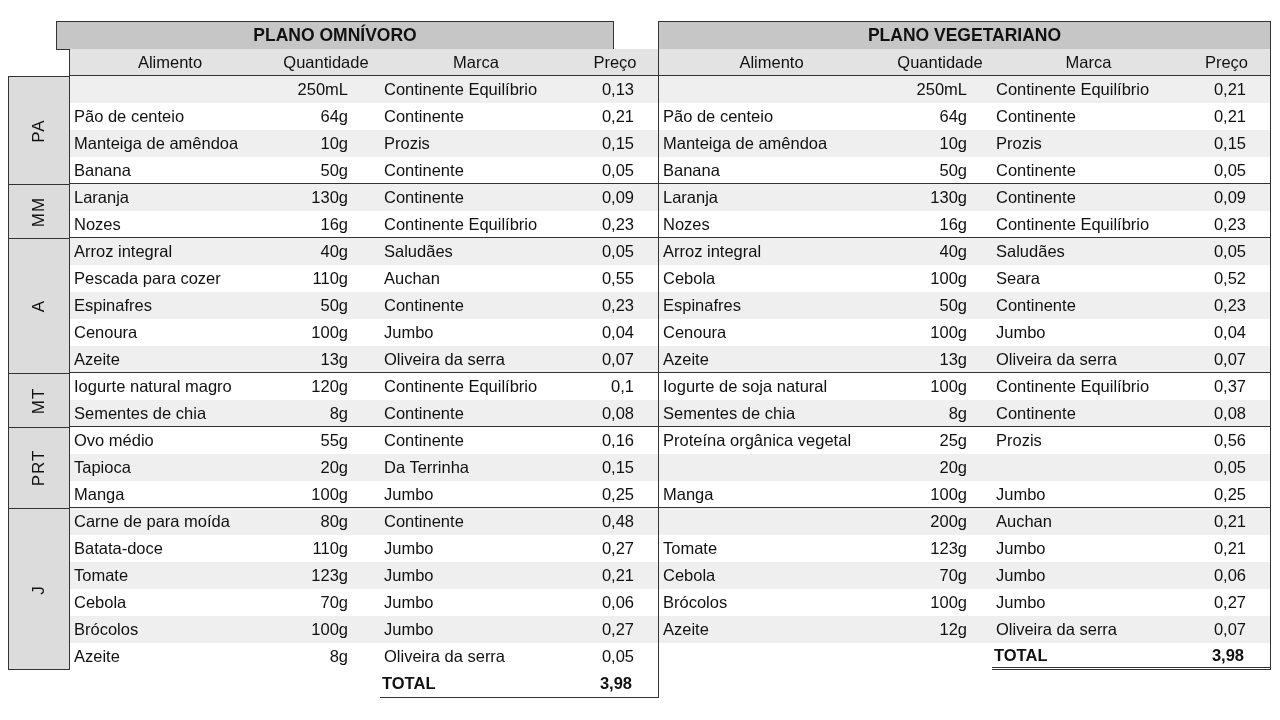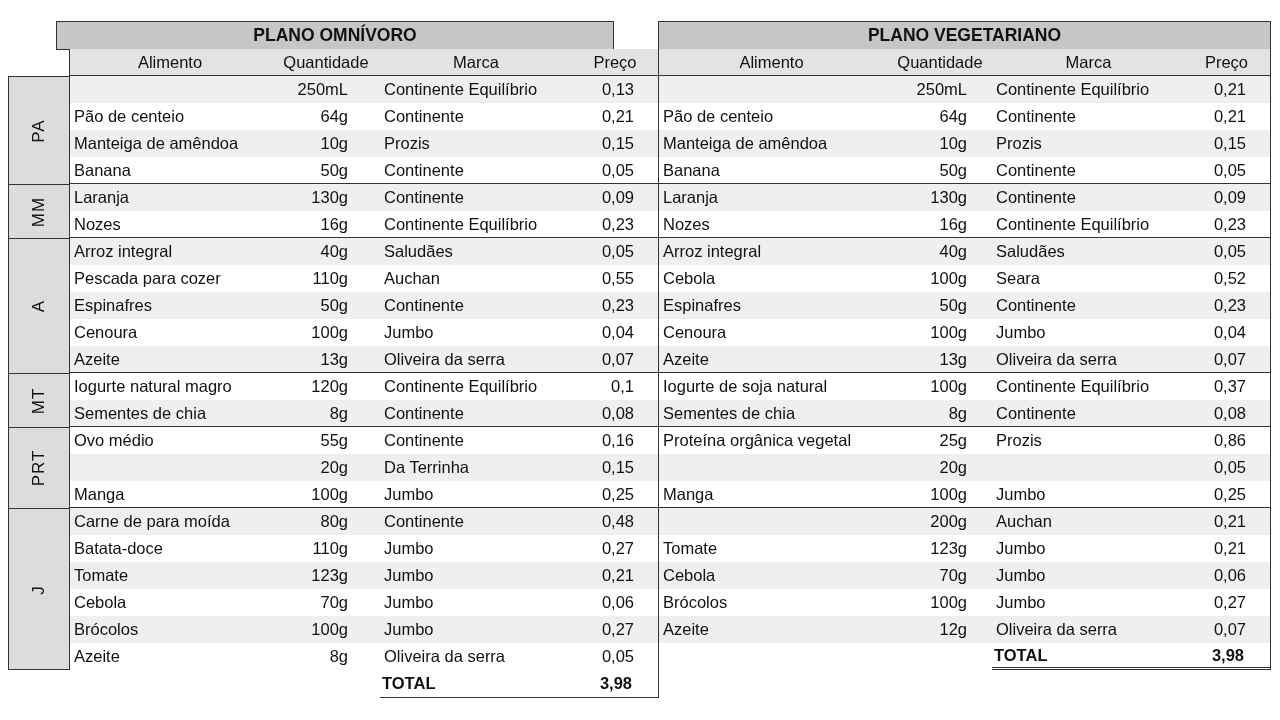--- a/index.html
+++ b/index.html
@@ -136,20 +136,21 @@
       <div class="cell c-brand" style="left: 314px; width: 186px;">Continente</div>
       <div class="cell c-price" style="left: 500px; width: 64px;">0,08</div>
     </div>
     <div class="row even" style="top: 351px; height: 27px;">
       <div class="cell c-food" style="left: 0px; width: 200px;">Ovo médio</div>
       <div class="cell c-qty" style="left: 200px; width: 78px;">55g</div>
       <div class="cell c-brand" style="left: 314px; width: 186px;">Continente</div>
       <div class="cell c-price" style="left: 500px; width: 64px;">0,16</div>
     </div>
     <div class="row odd" style="top: 378px; height: 27px;">
+      <div class="cell c-food" style="left: 0px; width: 200px;">Tapioca</div>
       <div class="cell c-qty" style="left: 200px; width: 78px;">20g</div>
       <div class="cell c-brand" style="left: 314px; width: 186px;">Da Terrinha</div>
       <div class="cell c-price" style="left: 500px; width: 64px;">0,15</div>
     </div>
     <div class="row even" style="top: 405px; height: 27px;">
       <div class="cell c-food" style="left: 0px; width: 200px;">Manga</div>
       <div class="cell c-qty" style="left: 200px; width: 78px;">100g</div>
       <div class="cell c-brand" style="left: 314px; width: 186px;">Jumbo</div>
       <div class="cell c-price" style="left: 500px; width: 64px;">0,25</div>
     </div>
@@ -284,21 +285,21 @@
     <div class="row odd" style="top: 324px; height: 27px;">
       <div class="cell c-food" style="left: 0px; width: 225px;">Sementes de chia</div>
       <div class="cell c-qty" style="left: 225px; width: 83px;">8g</div>
       <div class="cell c-brand" style="left: 337px; width: 185px;">Continente</div>
       <div class="cell c-price" style="left: 522px; width: 65px;">0,08</div>
     </div>
     <div class="row even" style="top: 351px; height: 27px;">
       <div class="cell c-food" style="left: 0px; width: 225px;">Proteína orgânica vegetal</div>
       <div class="cell c-qty" style="left: 225px; width: 83px;">25g</div>
       <div class="cell c-brand" style="left: 337px; width: 185px;">Prozis</div>
-      <div class="cell c-price" style="left: 522px; width: 65px;">0,86</div>
+      <div class="cell c-price" style="left: 522px; width: 65px;">0,56</div>
     </div>
     <div class="row odd" style="top: 378px; height: 27px;">
       <div class="cell c-qty" style="left: 225px; width: 83px;">20g</div>
       <div class="cell c-price" style="left: 522px; width: 65px;">0,05</div>
     </div>
     <div class="row even" style="top: 405px; height: 27px;">
       <div class="cell c-food" style="left: 0px; width: 225px;">Manga</div>
       <div class="cell c-qty" style="left: 225px; width: 83px;">100g</div>
       <div class="cell c-brand" style="left: 337px; width: 185px;">Jumbo</div>
       <div class="cell c-price" style="left: 522px; width: 65px;">0,25</div>

